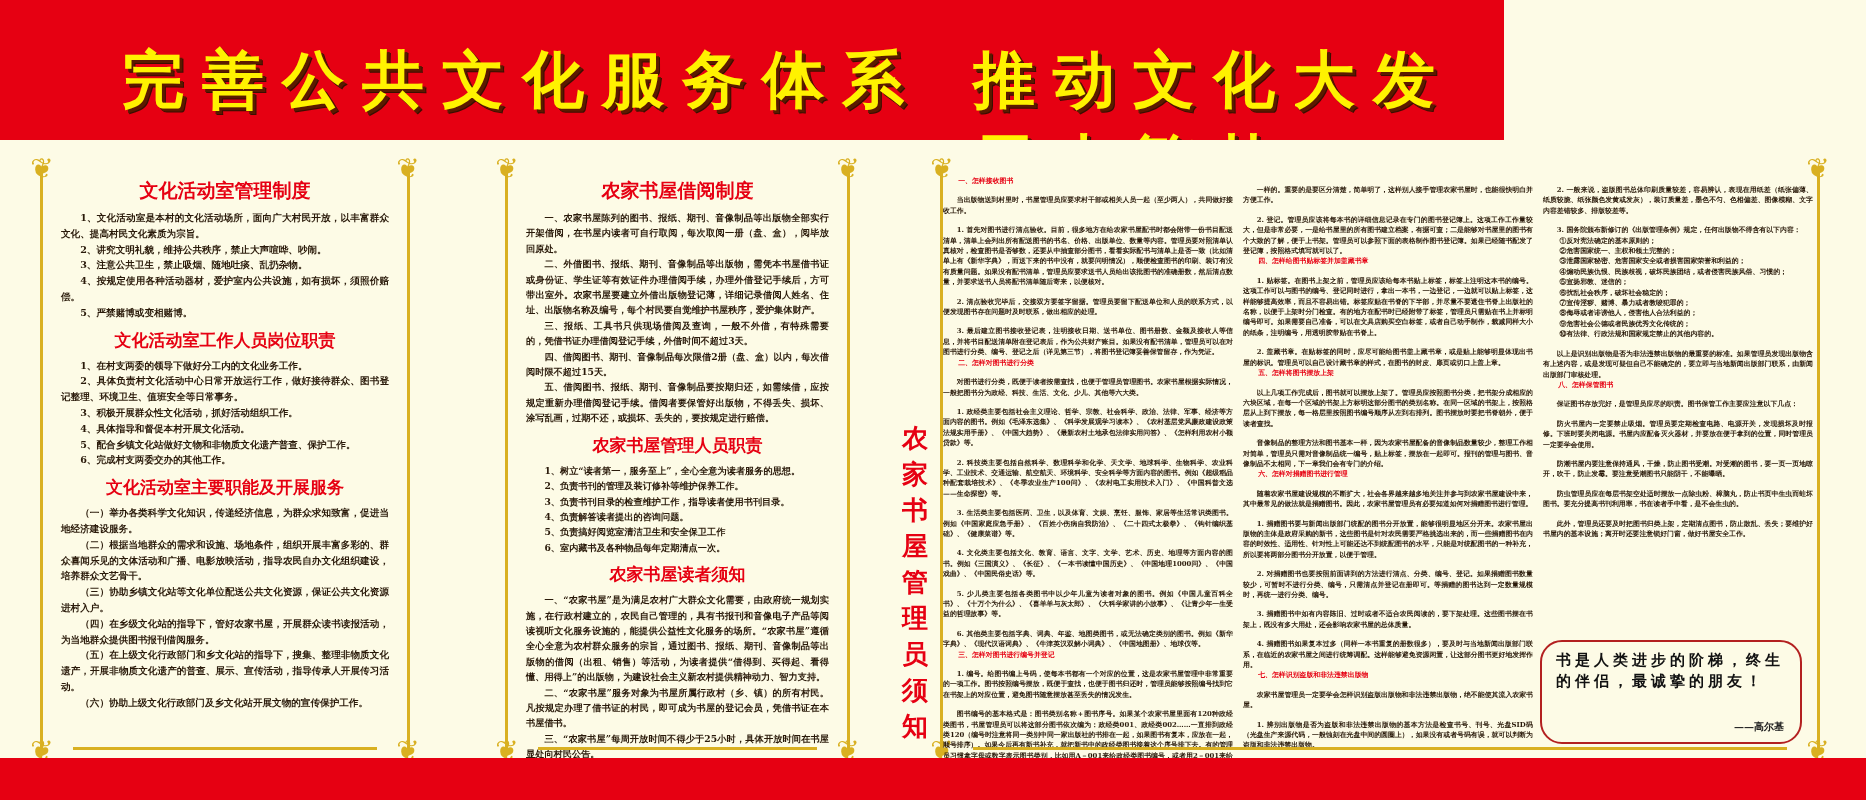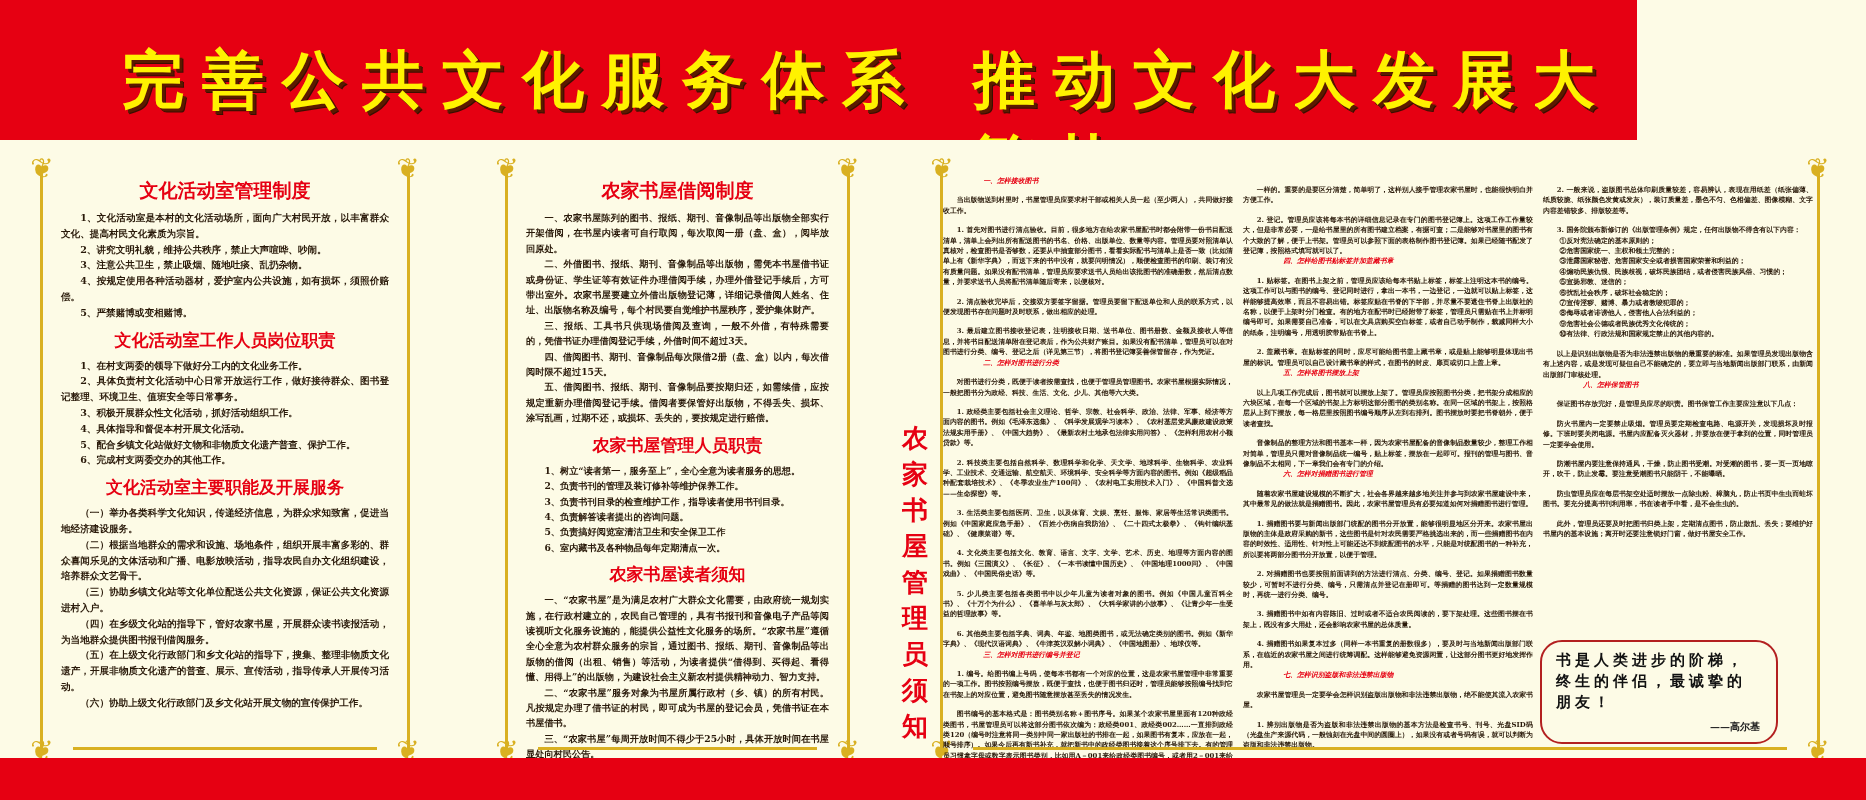--- a/index.html
+++ b/index.html
@@ -3,21 +3,21 @@
 <meta charset="utf-8">
 <style>
   * { margin:0; padding:0; box-sizing:border-box; }
   html, body { width:1866px; height:800px; overflow:hidden; }
   body {
     font-family: "DejaVu Serif", "Liberation Serif", serif;
     background:#fdfbe6;
     position:relative;
   }
   .top-banner {
-    position:absolute; left:0; top:0; width:1637px; height:140px;
+    position:absolute; left:0; top:0; width:1504px; height:140px;
     background:#e60012;
     display:flex; align-items:center; justify-content:center;padding-left:37px;
   }
   .banner-text {
     position:absolute; top:38px;
     font-family: "DejaVu Sans", sans-serif;
     font-weight:bold; font-size:62px; letter-spacing:18px;
     color:#fff200;
     text-shadow: 3px 3px 0 #5a1a00, 4px 4px 0 #3a0e00;
   }
@@ -67,29 +67,29 @@
   .p2 .para { font-size:9.2px; line-height:15.4px; }
   .vtitle {
     position:absolute; left:-45px; top:250px; width:34px;
     color:#e60012; font-family:"DejaVu Sans", sans-serif; font-weight:bold;
     font-size:26px; line-height:36px; text-align:center;
   }
   .col3 {
     position:absolute; top:6px; bottom:14px;
     font-size:6.9px; line-height:10.4px; color:#2a1a0a; font-weight:bold;
   }
-  .col3 .sub { color:#e60012; font-style:italic; padding-left:2.2em;margin-left:25px; }
+  .col3 .sub { color:#e60012; padding-left:2.2em; }
   .col3 .t { text-indent:2em; text-align:justify;margin-top:9px; }
   .col3 .li { padding-left:2.4em; }
   .c3a { left:0px; width:290px; }
   .c3b { left:300px; width:290px; }
   .c3c { left:600px; width:270px; }
 
   .quote-box {
-    position:absolute; left:1540px; top:640px; width:238px; height:104px;
+    position:absolute; left:1540px; top:640px; width:262px; height:104px;
     border:2px solid #b32020; border-radius:22px;
     padding:8px 14px;
   }
   .quote-text {
     font-family:"DejaVu Serif", serif; font-weight:bold; font-size:15px;
     line-height:21px; color:#111; letter-spacing:4px; text-align:left;
   }
   .quote-author {
     position:absolute; right:16px; bottom:8px;
     font-size:10px; color:#222; font-weight:bold;

